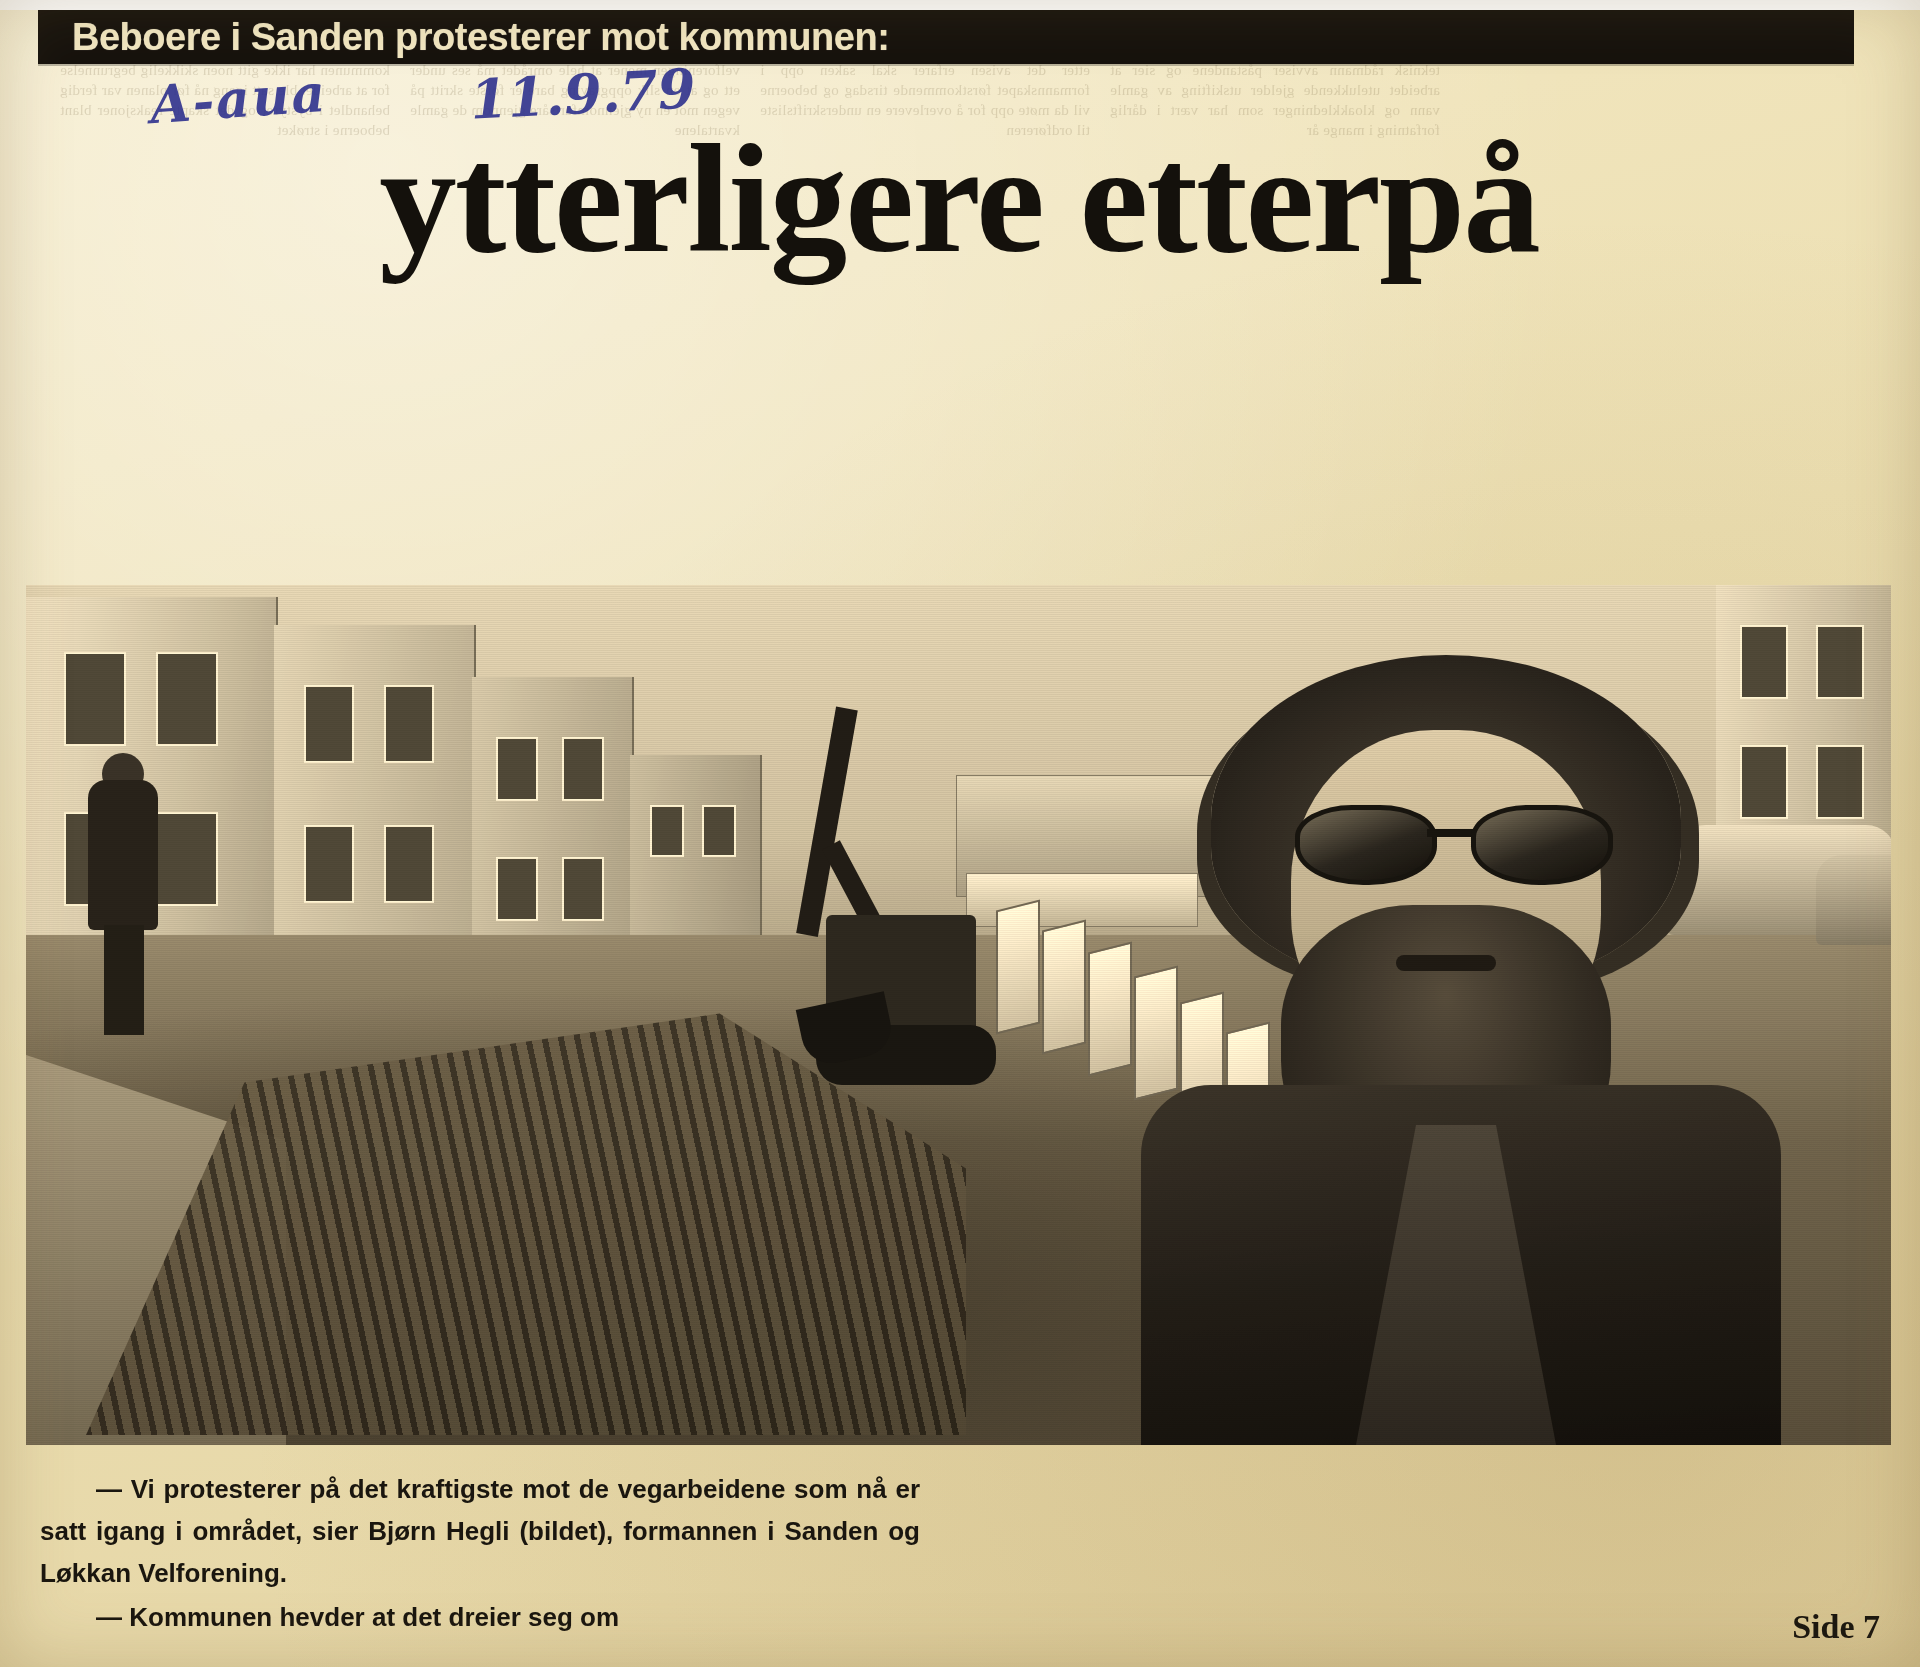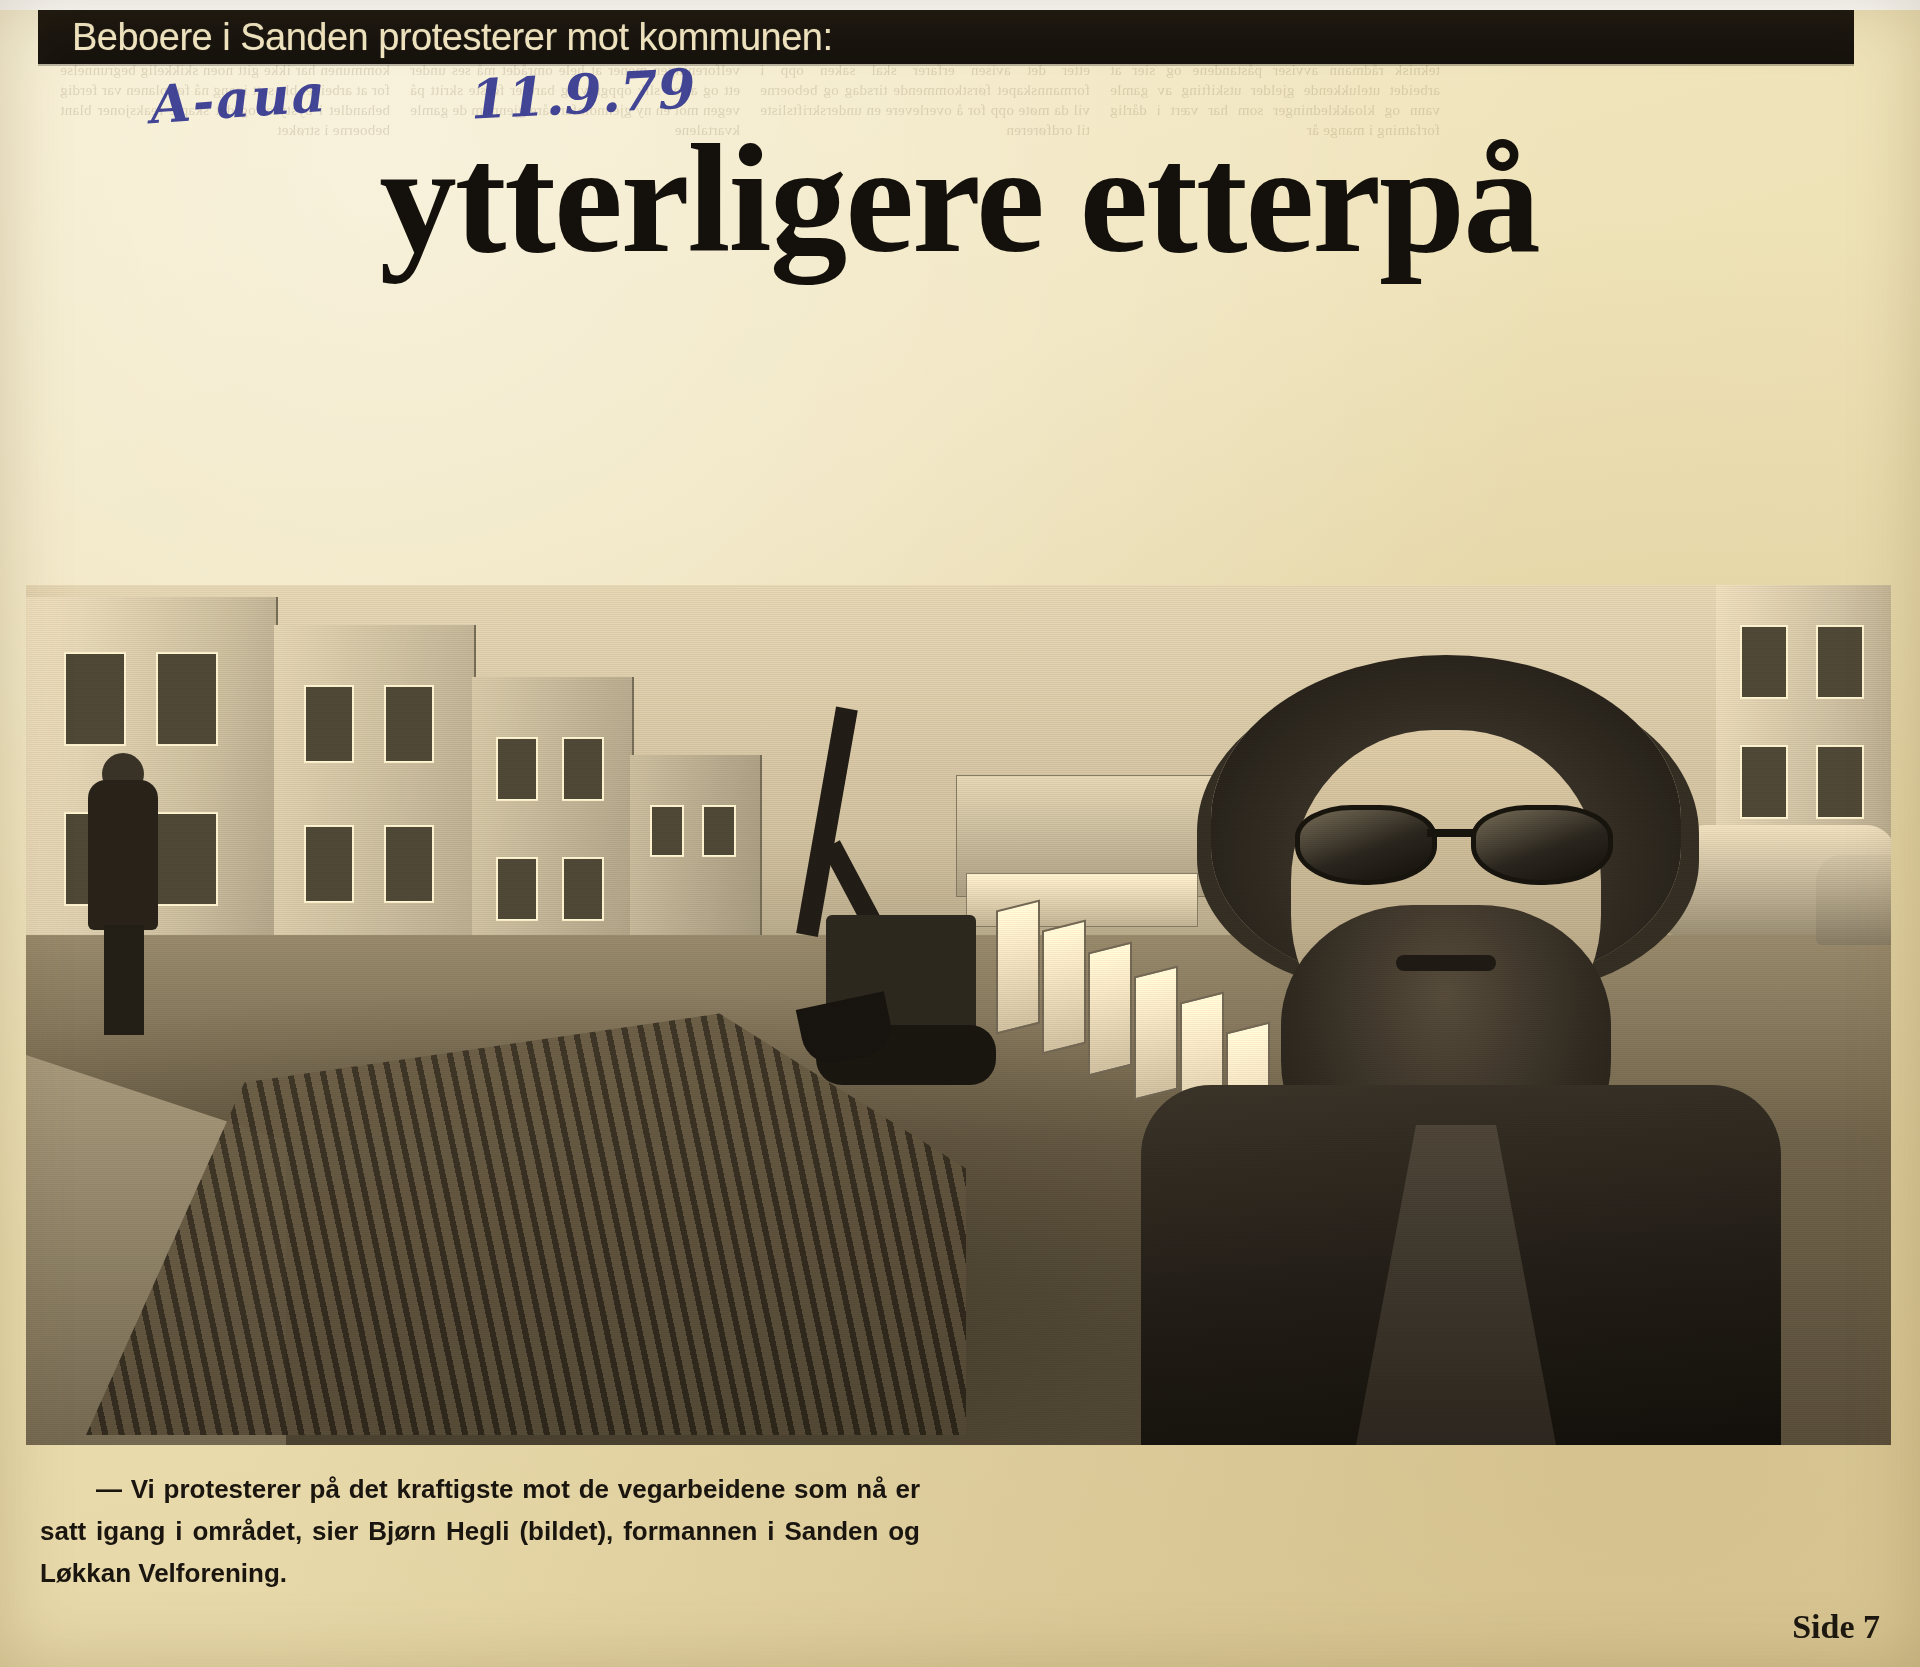--- a/index.html
+++ b/index.html
@@ -55,21 +55,21 @@
     width: 1816px;
     height: 54px;
     background: #16120d;
     display: flex;
     align-items: center;
     box-shadow: 0 2px 0 rgba(0,0,0,0.25);
   }
   .kicker-text {
     color: #f2e7c2;
     font-family: "Liberation Sans", sans-serif;
-    font-weight: normal;
+    font-weight: bold;
     font-size: 38px;
     letter-spacing: -0.5px;
     margin-left: 34px;
     white-space: nowrap;
     text-shadow: 0 0 1px rgba(255,255,255,0.4);
   }
 
   
   .handwriting {
     position: absolute;
@@ -399,17 +399,18 @@
       </div>
       <div class="man-jacket"></div>
       <div class="man-shirt"></div>
     </div>
 
     <div class="photo-grain"></div>
   </div>
 
   <div class="body-col col-left">
     <p class="indent">— Vi protesterer på det kraftigste mot de vegarbeidene som nå er satt igang i området, sier Bjørn Hegli (bildet), formannen i Sanden og Løkkan Velforening.</p>
+    <p class="indent">— Kommunen hevder at det dreier seg om</p>
   </div>
   <div class="page-ref">Side 7</div>
 
   <div class="edge-shade"></div>
 </div>
 
 </body></html>

